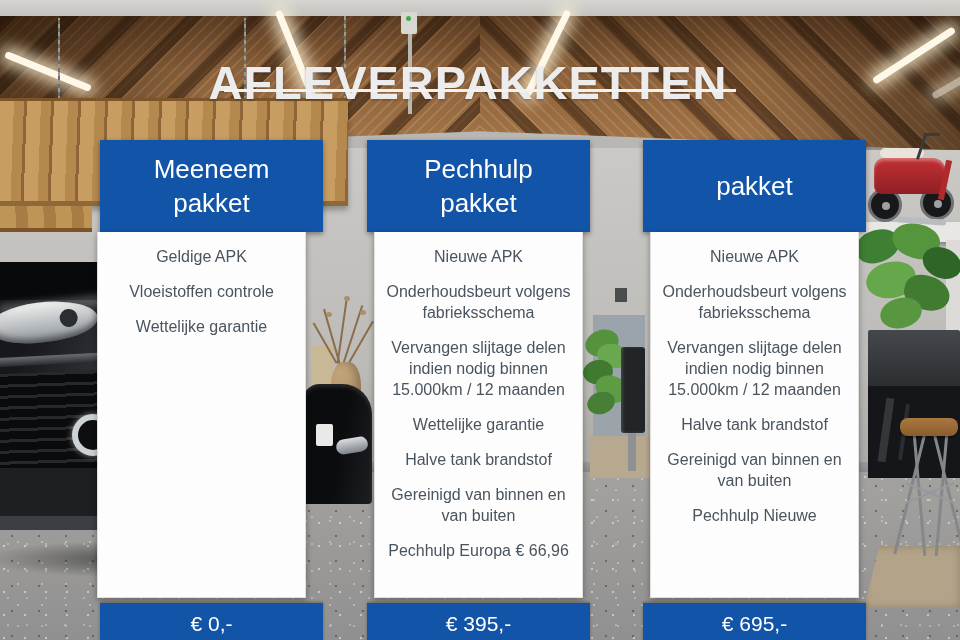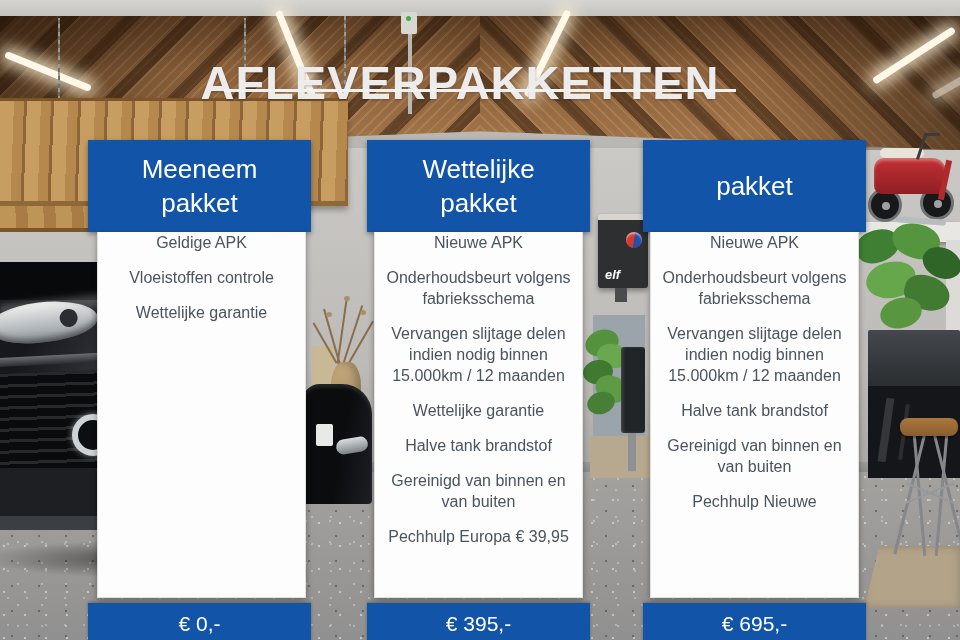--- a/index.html
+++ b/index.html
@@ -163,37 +163,37 @@
   .sl2{left:948px;top:434px;transform:rotate(-14deg);}
   .sl3{left:918px;top:434px;transform:rotate(-5deg);}
   .sl4{left:940px;top:434px;transform:rotate(5deg);}
   .stool-wire{width:52px;height:2px;background:#96989b;z-index:5;}
   .sw1{left:904px;top:492px;transform:rotate(22deg);}
   .sw2{left:904px;top:492px;transform:rotate(-22deg);}
   .rug{left:864px;top:546px;width:96px;height:62px;background:#b3a489;z-index:2;
     clip-path:polygon(16% 0,100% 0,100% 100%,0 100%);box-shadow:inset 0 0 10px rgba(0,0,0,.2);}
 
   
-  .title{left:0;top:22px;width:920px;height:60px;z-index:8;text-align:center;
+  .title{left:8px;top:22px;width:920px;height:60px;z-index:8;text-align:center;
     font-size:47px;font-weight:bold;letter-spacing:1px;color:#ececec;line-height:60px;
     text-shadow:0 1px 3px rgba(0,0,0,.3);}
   .title-underline{left:224px;top:89px;width:512px;height:3px;background:#f2f1ef;z-index:8;}
 
   .pkg-header{top:140px;width:223px;height:92px;z-index:9;background:#1254a8;
     display:flex;flex-direction:column;justify-content:center;align-items:center;
     box-shadow:0 2px 5px rgba(0,0,0,.4);}
   .pkg-header span{position:static;color:#fff;font-size:26px;line-height:34px;}
   .pkg-body{top:232px;width:209px;height:366px;z-index:9;background:#fdfdfd;
     border:1px solid #e0e0de;border-top:none;box-shadow:0 2px 6px rgba(0,0,0,.35);
-    text-align:center;}
+    padding-top:14px;text-align:center;}
   .pkg-body p{position:static;margin:0 6px 14px 6px;font-size:16px;line-height:21px;color:#4a545e;}
   .pkg-footer{top:603px;width:223px;height:50px;z-index:9;background:#1254a8;
     color:#fff;font-size:21px;text-align:center;padding-top:9px;
     box-shadow:0 -1px 3px rgba(0,0,0,.3);}
-  .col1{left:88px;} .col1b{left:97px;}
+  .col1{left:100px;} .col1b{left:97px;}
   .col2{left:367px;} .col2b{left:374px;}
   .col3{left:643px;} .col3b{left:650px;}
 </style>
 </head>
 <body>
 
 <div class="stage">
 
   <div class="wall"></div>
   <div class="baseboard"></div>
@@ -248,24 +248,20 @@
   <div class="bud b2"></div>
   <div class="bud b3"></div>
   <div class="vase"></div>
   <div class="table-top"></div>
   <div class="car2"></div>
   <div class="plate2"></div>
   <div class="hl2"></div>
 
   <div class="gray-panel"></div>
   <div class="tan-mat"></div>
-  <div class="elf-sign">
-    <div class="elf-logo"></div>
-    <div class="elf-text">elf</div>
-  </div>
   <div class="elf-bracket"></div>
   <div class="fern-wrap">
     <div class="leaf f1"></div>
     <div class="leaf f2"></div>
     <div class="leaf f3"></div>
     <div class="leaf f4"></div>
     <div class="leaf f5"></div>
   </div>
   <div class="machine"></div>
   <div class="machine-stand"></div>
@@ -316,31 +312,31 @@
     <span>pakket</span>
   </div>
   <div class="pkg-body col1b">
     <p>Geldige APK</p>
     <p>Vloeistoffen controle</p>
     <p>Wettelijke garantie</p>
   </div>
   <div class="pkg-footer col1">€ 0,-</div>
 
   <div class="pkg-header col2" aria-label="Standaard pakket">
-    <span>Wettelijke</span>
+    <span>Pechhulp</span>
     <span>pakket</span>
   </div>
   <div class="pkg-body col2b">
     <p>Nieuwe APK</p>
     <p>Onderhoudsbeurt volgens fabrieksschema</p>
     <p>Vervangen slijtage delen indien nodig binnen 15.000km / 12 maanden</p>
     <p>Wettelijke garantie</p>
     <p>Halve tank brandstof</p>
     <p>Gereinigd van binnen en van buiten</p>
-    <p>Pechhulp Europa € 39,95</p>
+    <p>Pechhulp Europa € 66,96</p>
   </div>
   <div class="pkg-footer col2">€ 395,-</div>
 
   <div class="pkg-header col3" aria-label="BOVAG pakket">
     <span>pakket</span>
   </div>
   <div class="pkg-body col3b">
     <p>Nieuwe APK</p>
     <p>Onderhoudsbeurt volgens fabrieksschema</p>
     <p>Vervangen slijtage delen indien nodig binnen 15.000km / 12 maanden</p>

